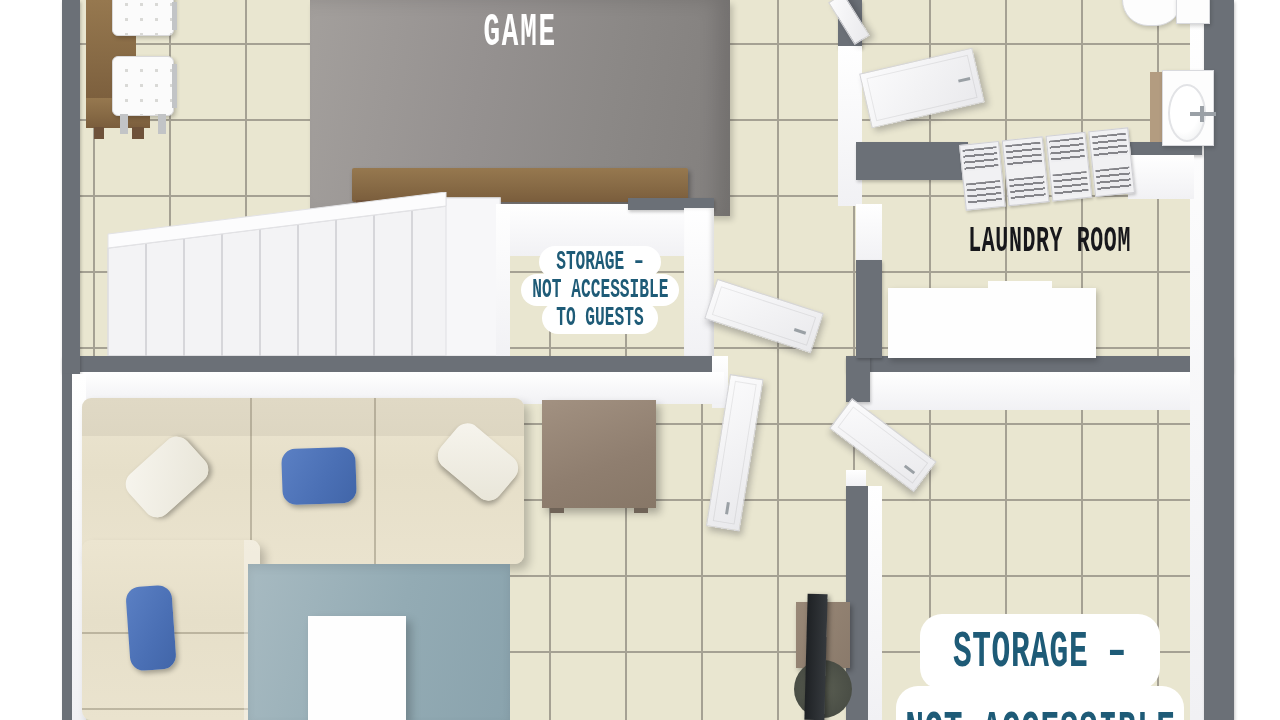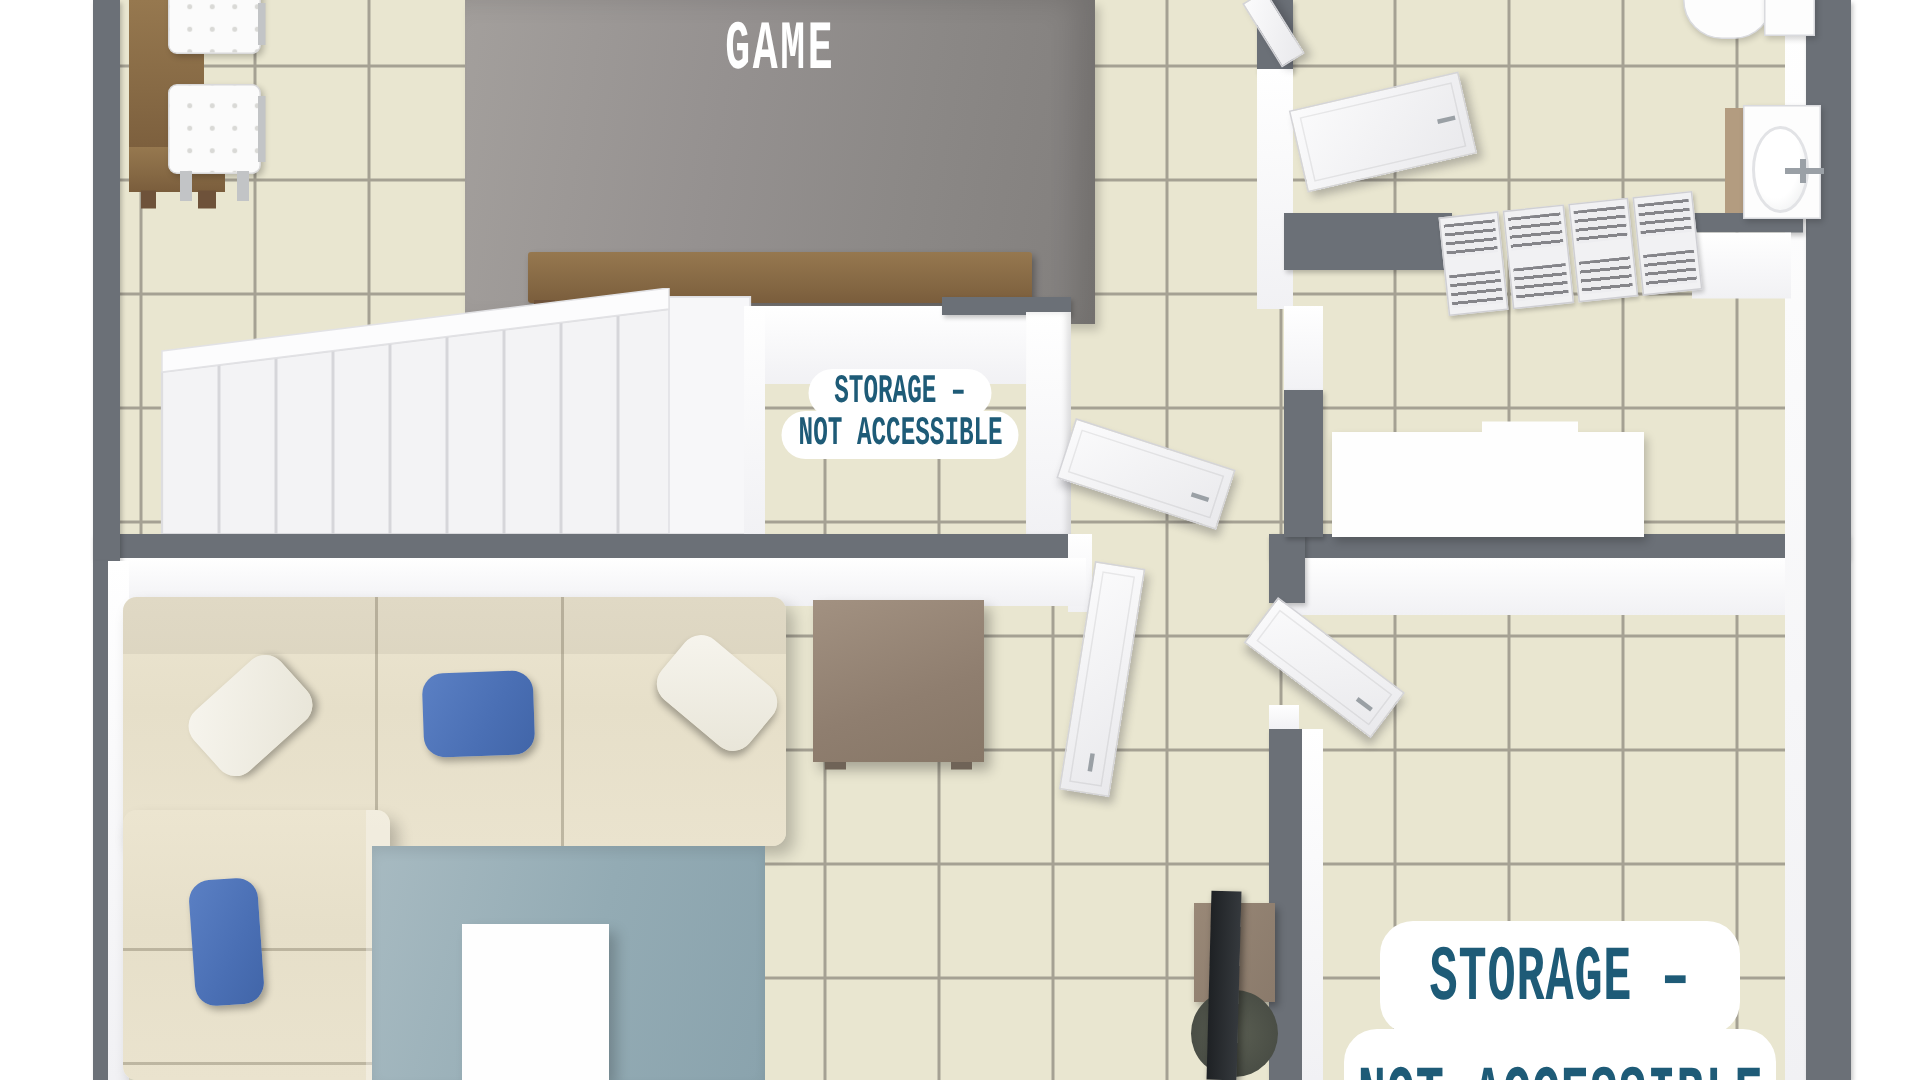--- a/index.html
+++ b/index.html
@@ -156,20 +156,23 @@
     <div class="louver">
         <div class="slats"></div>
         <div class="slats"></div>
       </div>
     <div class="louver">
         <div class="slats"></div>
         <div class="slats"></div>
       </div>
   </div>
 
+  <div class="abs" style="left:900px;top:224px;width:300px;height:36px;text-align:center;font-size:36px;line-height:36px;">
+    <span class="cond label-dark" style="letter-spacing:1px;">LAUNDRY ROOM</span>
+  </div>
   <div class="counter" style="left:888px;top:288px;width:208px;height:70px;"></div>
   <div class="counter" style="left:988px;top:281px;width:64px;height:12px;box-shadow:none;"></div>
 
   <div class="fixture" style="left:1122px;top:-4px;width:58px;height:28px;border-radius:0 0 26px 26px;"></div>
   <div class="fixture" style="left:1176px;top:-4px;width:32px;height:26px;"></div>
   <div class="abs" style="left:1150px;top:72px;width:14px;height:70px;background:#b39c80;"></div>
   <div class="fixture" style="left:1162px;top:70px;width:50px;height:74px;"></div>
   <div class="basin" style="left:1168px;top:84px;width:34px;height:54px;"></div>
   <div class="abs" style="left:1190px;top:112px;width:26px;height:4px;background:#9aa0a6;"></div>
   <div class="abs" style="left:1200px;top:106px;width:4px;height:16px;background:#9aa0a6;"></div>
@@ -191,20 +194,23 @@
     <div class="door-inner"></div>
     <div class="handle" style="right:10px;top:55%;width:12px;height:3px;"></div>
   </div>
 
   <div class="abs" style="left:516px;top:250px;width:168px;">
     <div class="badge-line" style="width:122px;height:32px;">
       <span class="cond teal" style="font-size:27px;">STORAGE –</span>
     </div>
     <div class="badge-line" style="width:158px;height:32px;">
       <span class="cond teal" style="font-size:27px;">NOT ACCESSIBLE</span>
+    </div>
+    <div class="badge-line" style="width:116px;height:32px;">
+      <span class="cond teal" style="font-size:27px;">TO GUESTS</span>
     </div>
   </div>
 
   <div class="sofa" style="left:82px;top:398px;width:442px;height:166px;">
     <div class="back-strip"></div>
     <div class="seam-v" style="left:168px;"></div>
     <div class="seam-v" style="left:292px;"></div>
   </div>
   <div class="sofa" style="left:82px;top:540px;width:178px;height:180px;">
     <div class="seam-h" style="top:92px;"></div>

